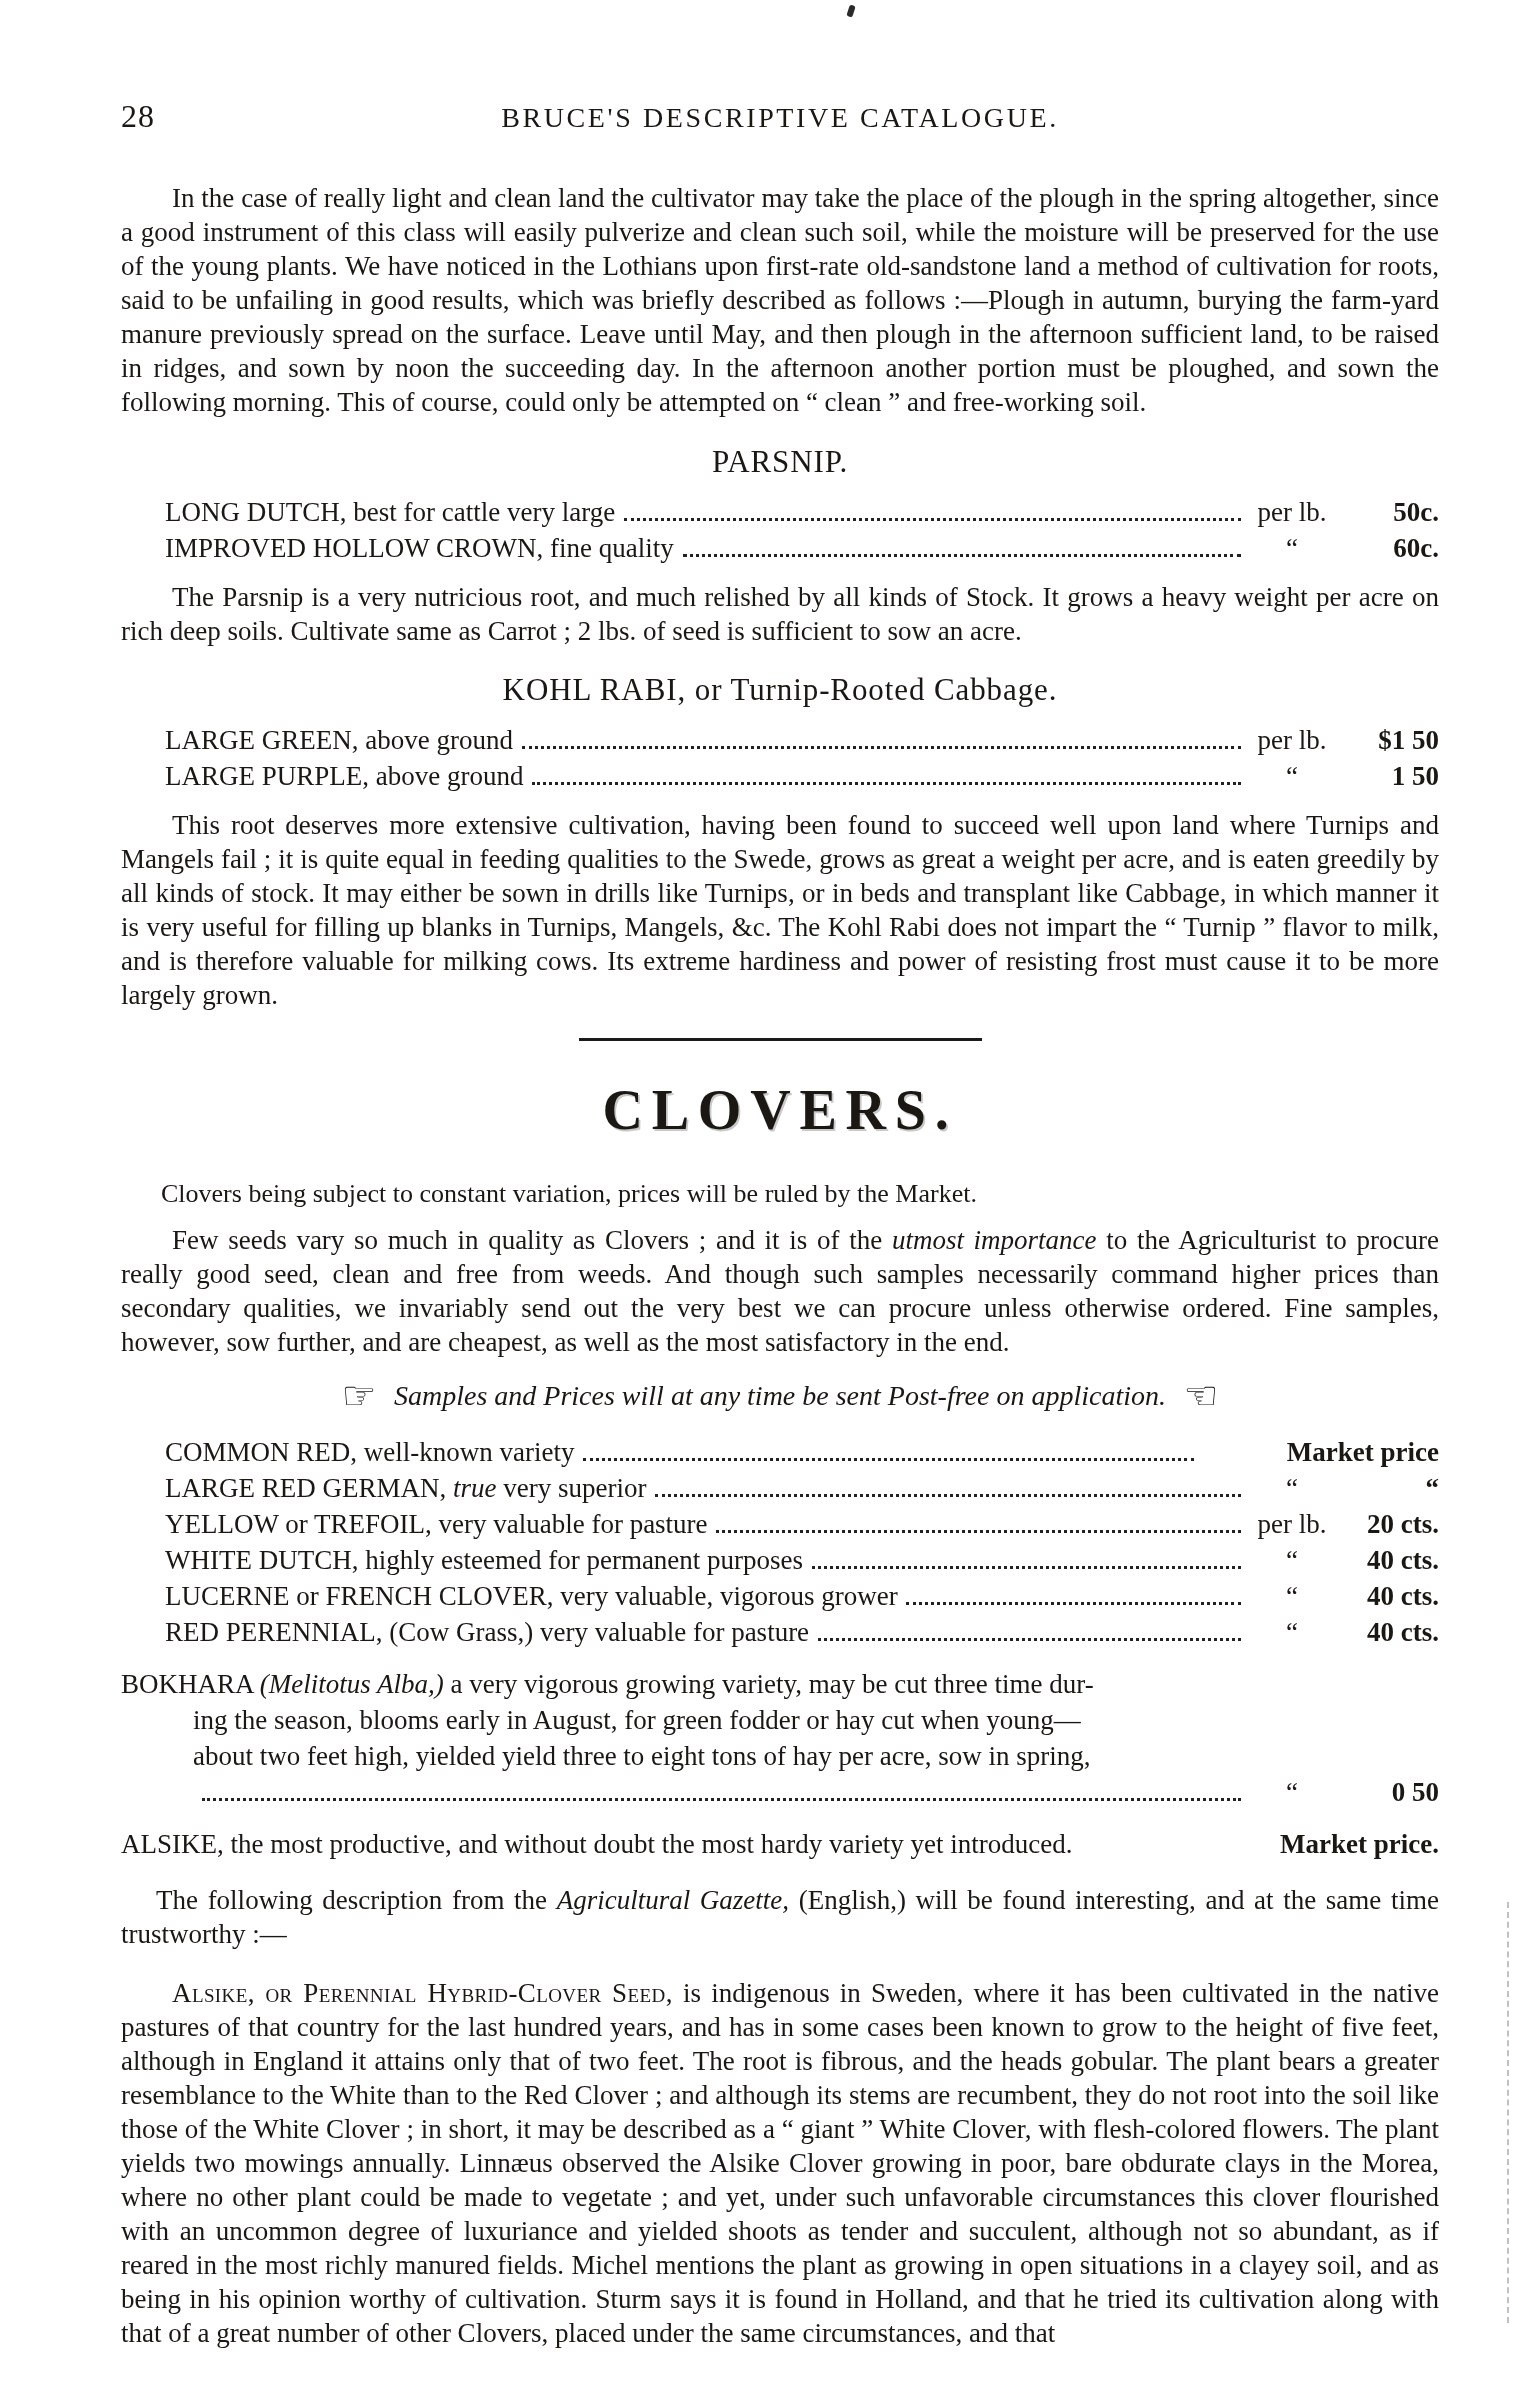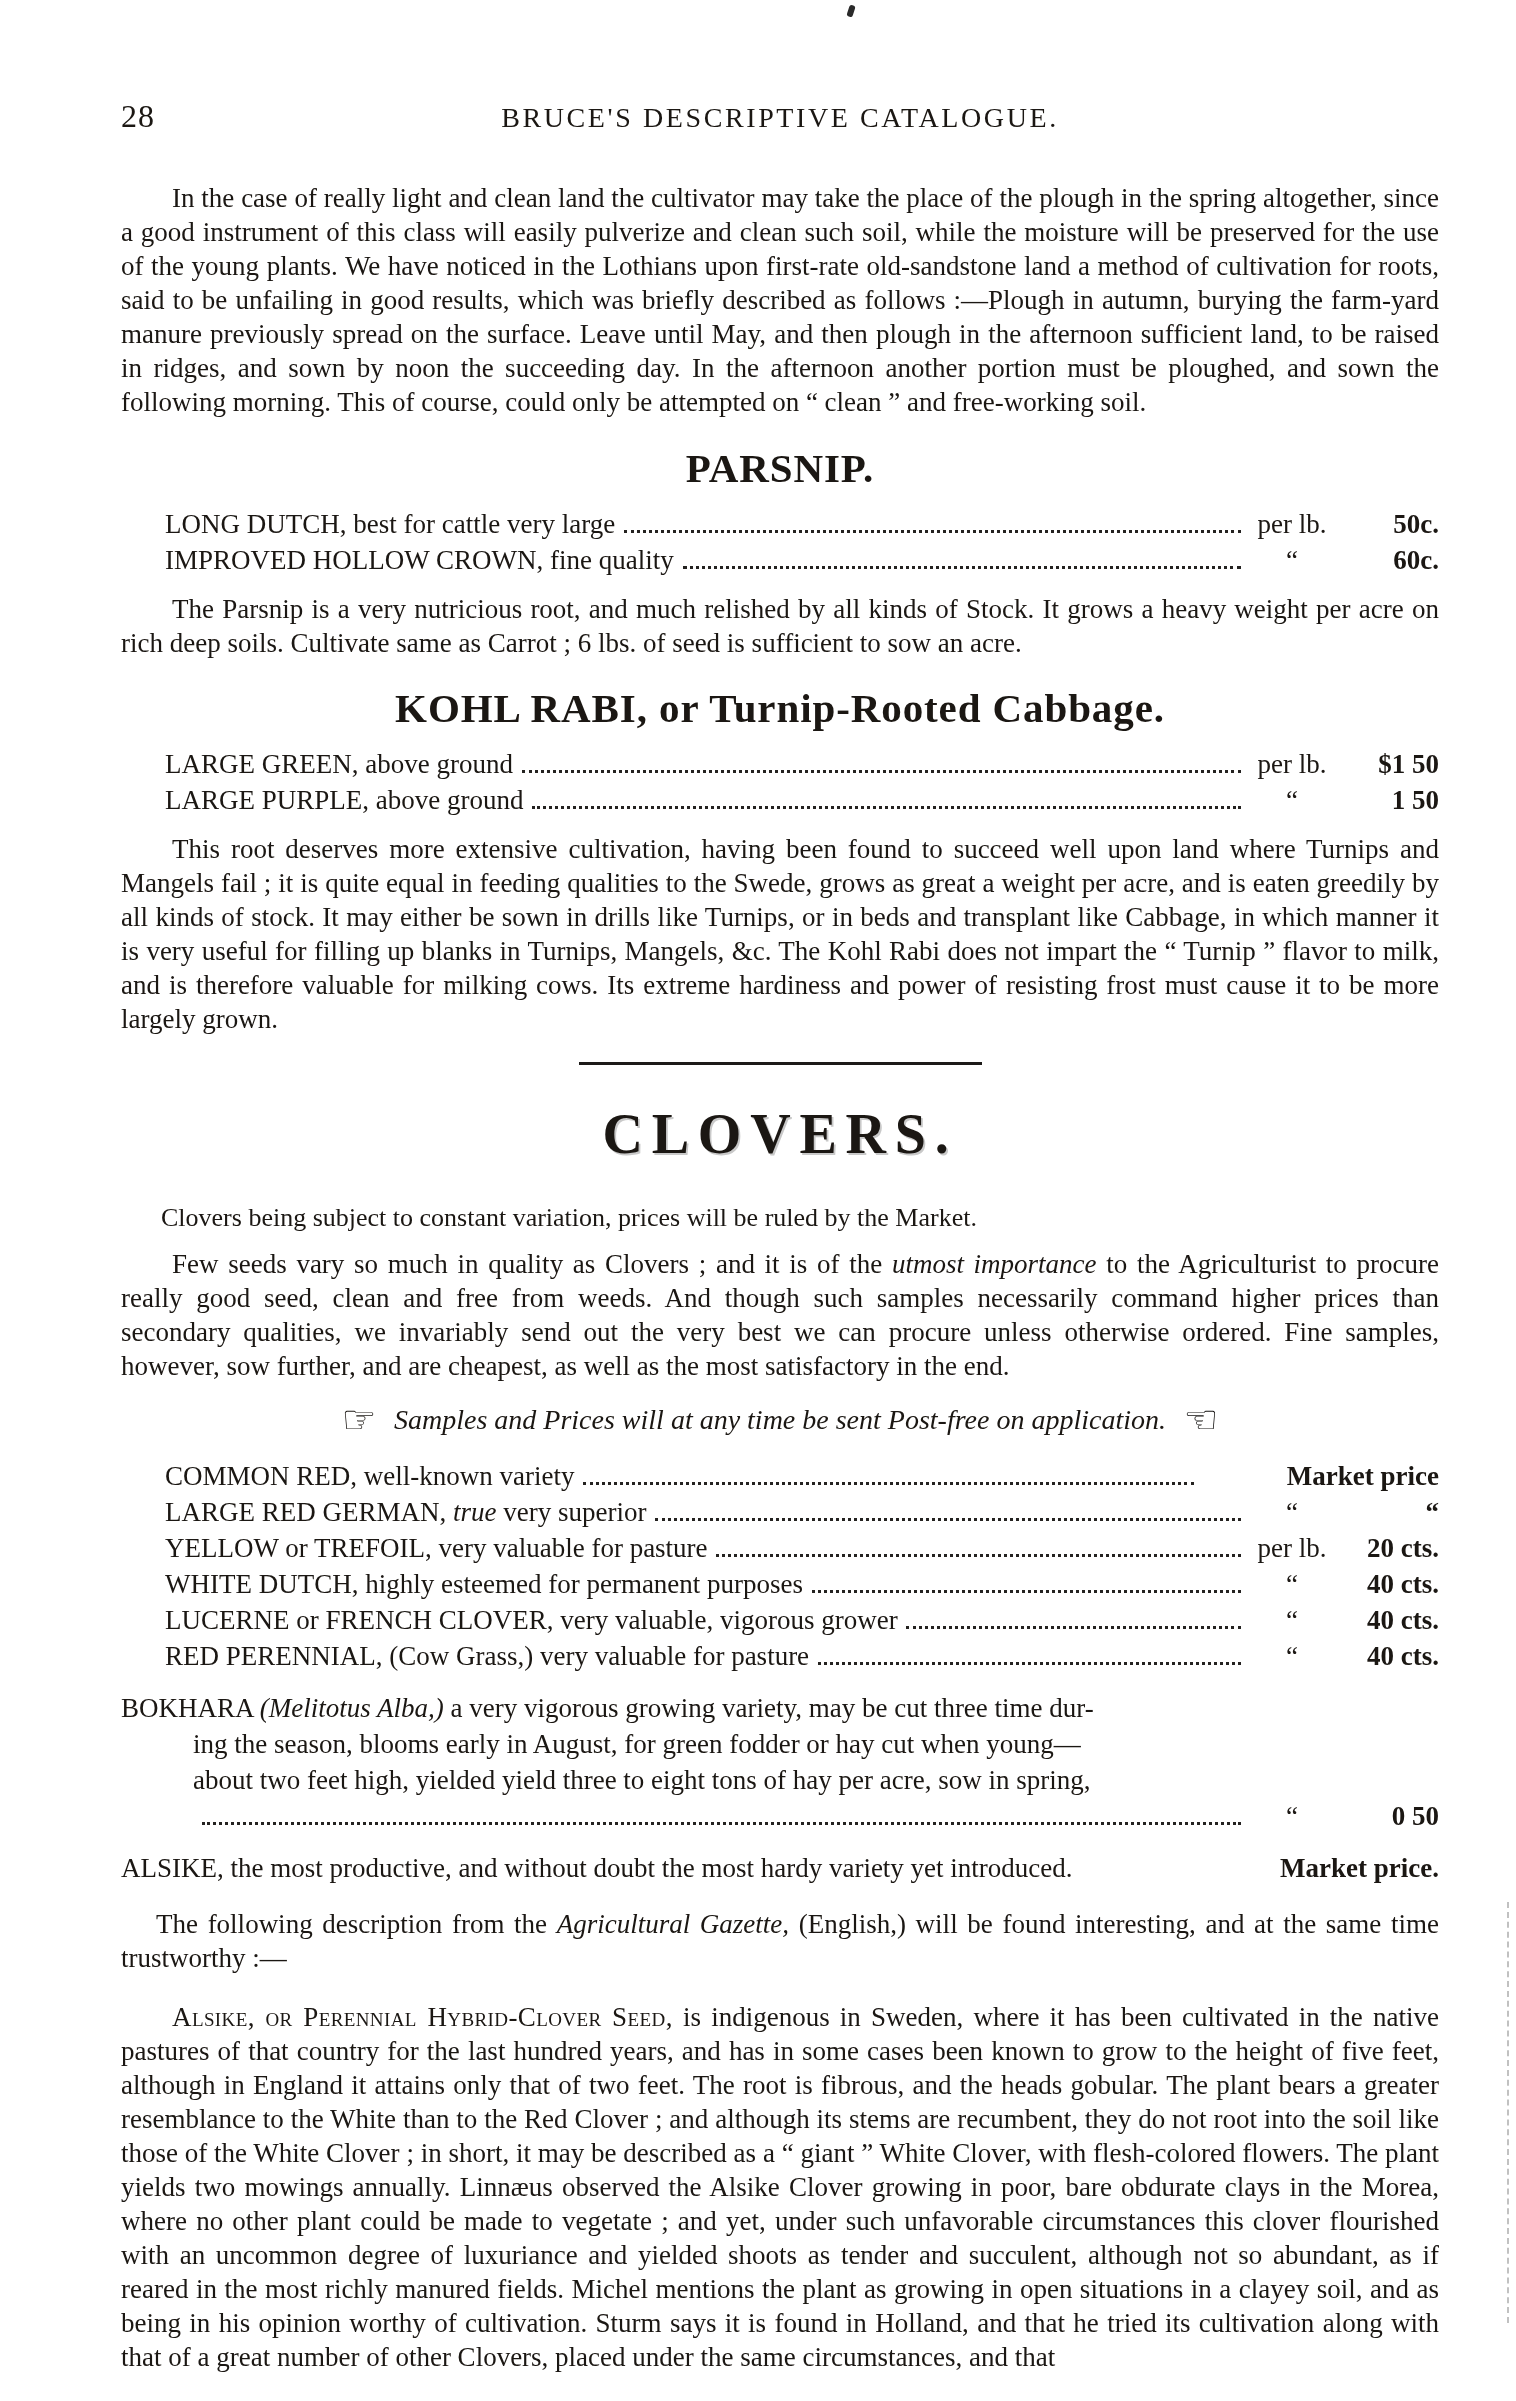--- a/index.html
+++ b/index.html
@@ -13,21 +13,21 @@
   .page-num { position:absolute; left:0; top:0; font-size:32px; letter-spacing:0.9px; }
   .header-title {
     position:absolute; left:50%; top:3.5px; transform:translateX(-50%);
     font-size:28px; letter-spacing:2.6px; white-space:nowrap;
   }
   .para { font-size:27px; line-height:34px; text-align:justify; margin:0; }
   .indent { text-indent:51px; }
   .it { font-style:italic; }
   .smallcaps { font-variant:small-caps; letter-spacing:0.4px; }
   .section-heading {
-    text-align:center; font-weight:bold; font-size:41px; letter-spacing:0.9px;
+    text-align:center; font-weight:normal; font-size:31px; letter-spacing:0.9px;
     margin:24.5px 0 14px 0;
   }
   .price-row { display:flex; align-items:baseline; font-size:27px; line-height:36px; }
   .row-text { white-space:nowrap;margin-left:44px; }
   .leader { flex:1; height:24px; border-bottom:3.5px dotted #242220; margin:0 8.8px; min-width:53px; }
   .unit { min-width:84px; text-align:center; white-space:nowrap; }
   .price { min-width:105px; text-align:right; white-space:nowrap;font-weight:bold; }
   .note { margin-top:14px; }
   .divider { width:403px; border-top:3.5px solid #1c1a18; margin:26px auto 0 auto; }
   .clovers-heading {
@@ -71,21 +71,21 @@
       <span class="leader"></span>
       <span class="unit">per lb.</span>
       <span class="price">50c.</span>
     </div>
     <div class="price-row">
       <span class="row-text"><span>IMPROVED HOLLOW CROWN,</span> <span>fine quality</span></span>
       <span class="leader"></span>
       <span class="unit">“</span>
       <span class="price">60c.</span>
     </div>
-    <p class="para indent note">The Parsnip is a very nutricious root, and much relished by all kinds of Stock.  It grows a heavy weight per acre on rich deep soils.  Cultivate same as Carrot ; 6 lbs. of seed is sufficient to sow an acre.</p>
+    <p class="para indent note">The Parsnip is a very nutricious root, and much relished by all kinds of Stock.  It grows a heavy weight per acre on rich deep soils.  Cultivate same as Carrot ; 2 lbs. of seed is sufficient to sow an acre.</p>
   </div>
 
   <div>
     <div class="section-heading">KOHL RABI, or Turnip-Rooted Cabbage.</div>
     <div class="price-row">
       <span class="row-text"><span>LARGE GREEN,</span> <span>above ground</span></span>
       <span class="leader"></span>
       <span class="unit">per lb.</span>
       <span class="price">$1 50</span>
     </div>

